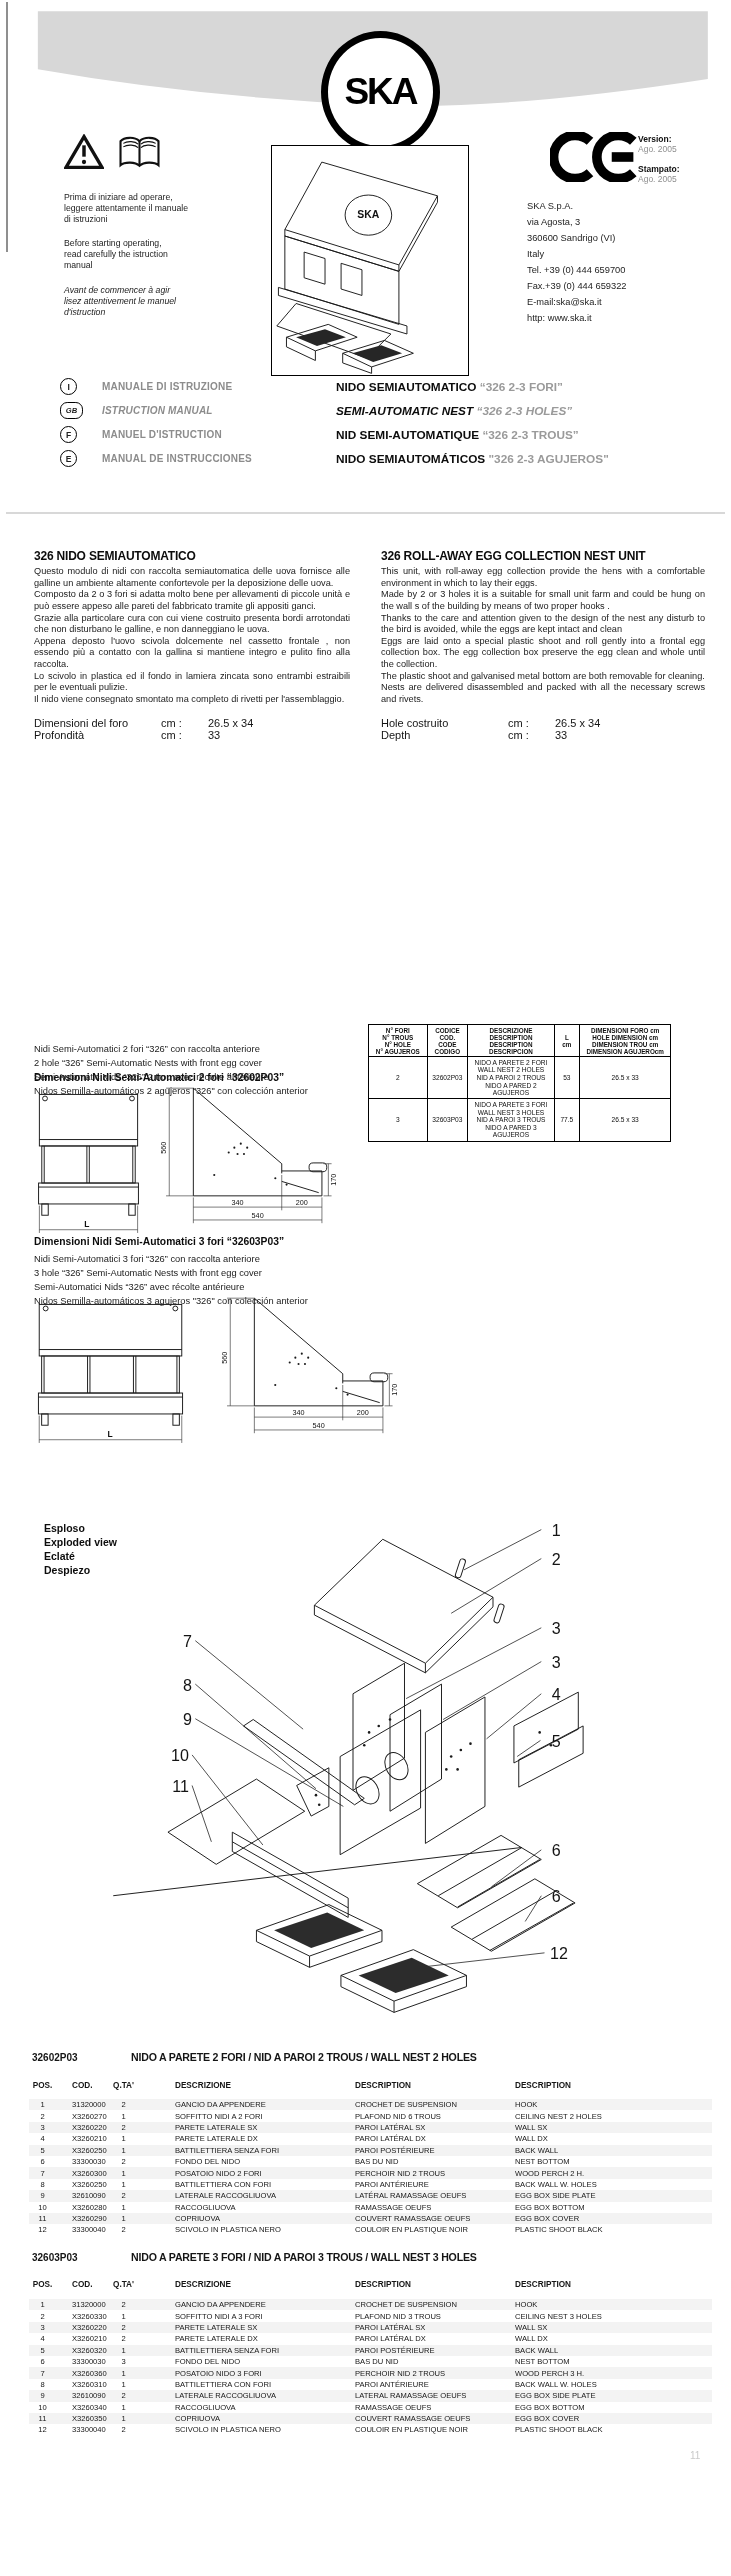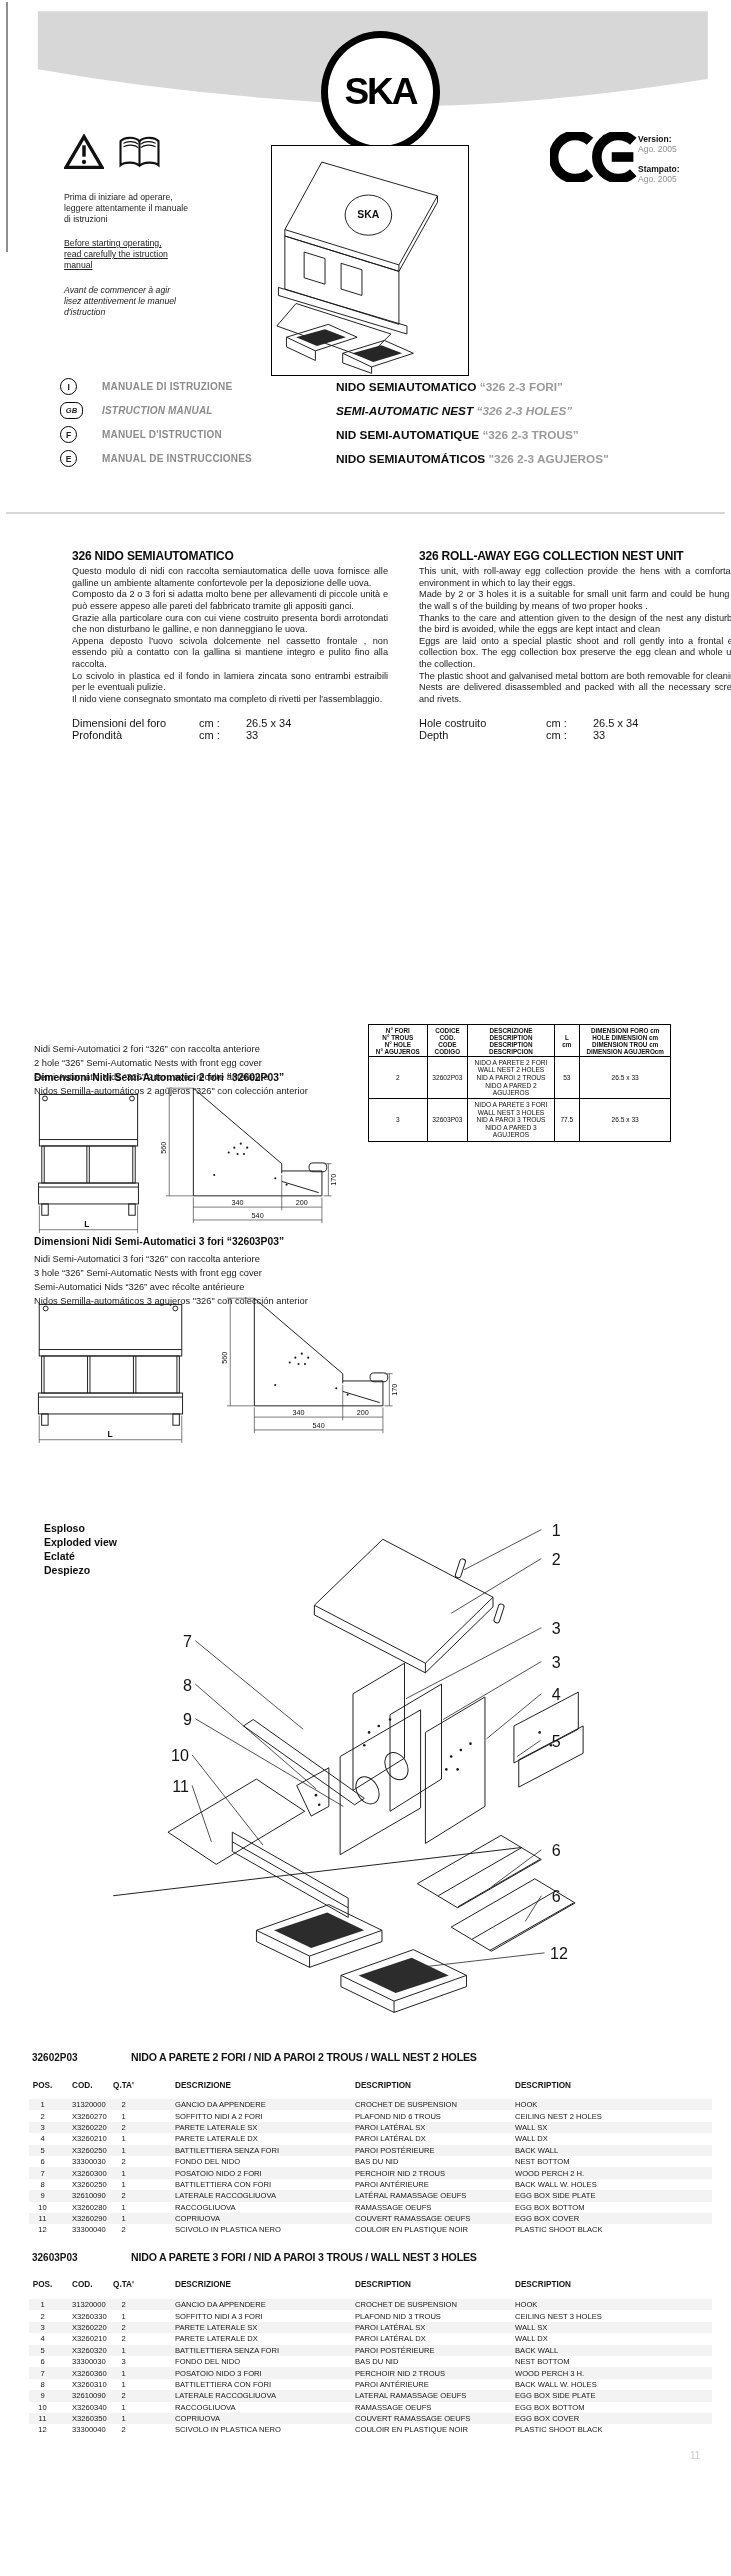--- a/index.html
+++ b/index.html
@@ -34,21 +34,21 @@
   .badge{display:inline-flex;align-items:center;justify-content:center;border:1.4px solid #000;
     border-radius:50%;width:15.3px;height:15.3px;font-size:8.5px;font-weight:bold;color:#222;background:#fff;flex:none;}
   .badge.wide{width:21px;height:14.5px;border-radius:7.2px;font-size:7.6px;}
   .lang-label{position:absolute;left:42px;width:225px;font-size:10px;font-weight:600;color:#8c8c8c;letter-spacing:0.2px;}
   .lang-title{position:absolute;left:276px;font-size:11.8px;font-weight:bold;color:#0d0d0d;white-space:nowrap;}
   .lang-code{color:#9a9a9a;}
 
   .rule{left:6.4px;top:512px;width:719px;height:2.4px;background:#d8d8d8;}
 
   
-  .col{top:549px;margin-left:38px;}
+  .col{top:549px;}
   .col h2{margin:0 0 3.2px 0;font-size:12px;letter-spacing:-0.2px;color:#0c0c0c;}
   .col .body{font-size:9.2px;line-height:11.6px;text-align:justify;color:#1b1b1b;}
   .dims{margin-top:13px;font-size:11px;}
   .dimrow{display:grid;grid-template-columns:127px 47px auto;line-height:11.7px;}
 
   
   .dim-title{left:34px;font-size:10.3px;font-weight:bold;color:#0c0c0c;}
   .dim-lines{left:34px;font-size:9.3px;line-height:14px;color:#1b1b1b;}
 
   .lw{stroke:#1a1a1a;fill:none;stroke-width:1.2;}
@@ -109,21 +109,21 @@
     <svg width="45" height="35" viewBox="0 0 64 48">
       <path d="M32,8 C25,1 10,2 5,8 L5,42 C11,37 26,37 32,43 C38,37 53,37 59,42 L59,8 C54,2 39,1 32,8 Z" fill="#fff" stroke="#111" stroke-width="3"></path>
       <path d="M32,8 L32,43" stroke="#111" stroke-width="3" fill="none"></path>
       <path d="M9,11 C15,7 26,8 30,12 M9,16 C15,12 26,13 30,17 M34,12 C38,8 49,7 55,11 M34,17 C38,13 49,12 55,16" stroke="#111" stroke-width="1.6" fill="none"></path>
     </svg>
   </div>
 
   <div class="abs notice pre" style="top:192px;">Prima di iniziare ad operare,
 leggere attentamente il manuale
 di istruzioni</div>
-  <div class="abs notice pre" style="top:238px;text-decoration:underline;">Before starting operating,
+  <div class="abs notice pre" style="top:238px;">Before starting operating,
 read carefully the istruction
 manual</div>
   <div class="abs notice pre" style="top:285px;font-style:italic;">Avant de commencer à agir
 lisez attentivement le manuel
 d'istruction</div>
 
   <div class="abs product-box">
     <svg width="196" height="229" viewBox="0 0 244 285">
       <g class="lw">
         <polygon points="62,20 206,62 158,148 16,104"></polygon>
@@ -152,20 +152,30 @@
     <path d="M77,31 L104,31" stroke="#000" stroke-width="12" fill="none"></path>
   </svg>
 
   <div class="abs version">
     <div class="vlabel">Version:</div>
     <div class="vvalue">Ago. 2005</div>
     <div class="vlabel">Stampato:</div>
     <div class="vvalue">Ago. 2005</div>
   </div>
 
+  <div class="abs address">
+    <div>SKA S.p.A.</div>
+    <div>via Agosta, 3</div>
+    <div>360600 Sandrigo (VI)</div>
+    <div>Italy</div>
+    <div>Tel. +39 (0) 444 659700</div>
+    <div>Fax.+39 (0) 444 659322</div>
+    <div>E-mail:ska@ska.it</div>
+    <div>http: www.ska.it</div>
+  </div>
 
   <div class="abs lang-row" style="top:377px;width:660px;">
     <span class="badge">I</span>
     <span class="lang-label">MANUALE DI ISTRUZIONE</span>
     <span class="lang-title"><span>NIDO SEMIAUTOMATICO</span> <span class="lang-code">“326 2-3 FORI”</span></span>
   </div>
   <div class="abs lang-row" style="top:401px;width:660px;font-style:italic;">
     <span class="badge wide">GB</span>
     <span class="lang-label">ISTRUCTION MANUAL</span>
     <span class="lang-title"><span>SEMI-AUTOMATIC NEST</span> <span class="lang-code">“326 2-3 HOLES”</span></span>

